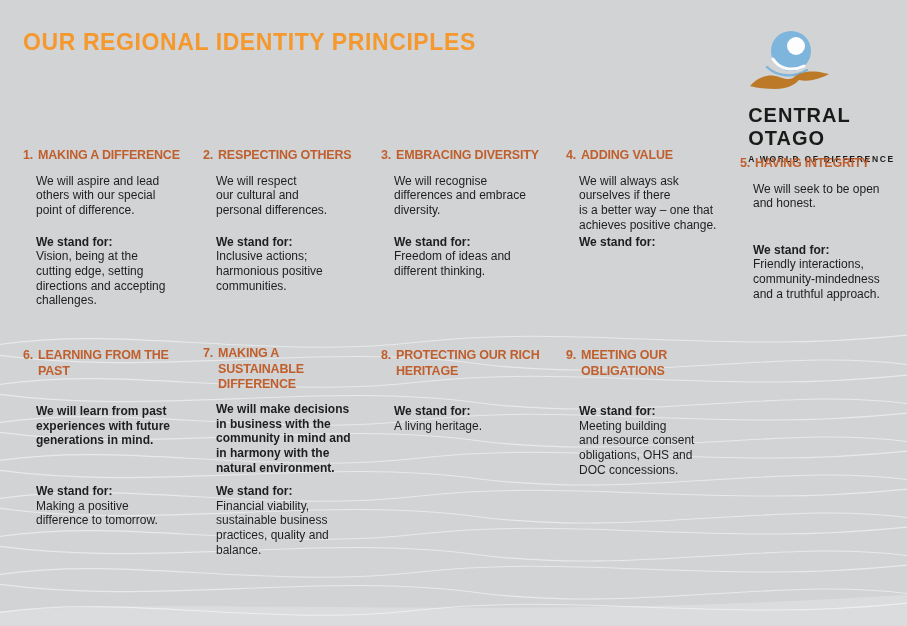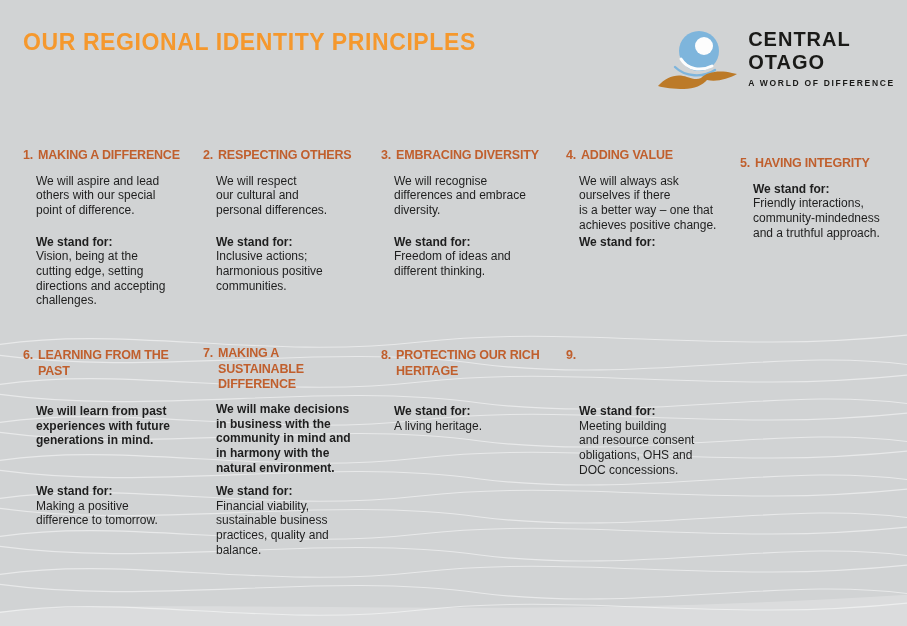--- a/index.html
+++ b/index.html
@@ -13,21 +13,21 @@
   }
   .waves{position:absolute;left:0;top:0;width:907px;height:626px;z-index:0;pointer-events:none;}
   .content{position:relative;z-index:1;width:100%;height:100%;}
 
   .page-title{
     position:absolute;left:23px;top:29px;
     font-size:23px;font-weight:700;letter-spacing:0.6px;
     color:#f5982d;
   }
 
-  .brand{position:absolute;right:12px;top:20px;display:flex;align-items:flex-start;}
+  .brand{position:absolute;right:12px;top:20px;display:flex;align-items:flex-start;flex-direction:column;}
   .brand-mark{width:84px;height:70px;margin-top:6px;margin-right:8px;}
   .brand-text{display:flex;flex-direction:column;margin-top:8px;}
   .brand-name{
     font-size:20px;font-weight:800;line-height:1.15;letter-spacing:1px;
     color:#1a1a18;white-space:pre-line;
   }
   .brand-tagline{
     margin-top:4px;font-size:8.5px;font-weight:700;letter-spacing:1.7px;
     color:#1a1a18;
   }
@@ -167,20 +167,22 @@
 is a better way – one that
 achieves positive change.</p>
       <div class="stand-label">We stand for:</div>
     </div>
 
     <div class="card row1 p5">
       <div class="p-head">
         <span class="p-num">5.</span>
         <span class="p-title">HAVING INTEGRITY</span>
       </div>
+      <p class="p-body">We will seek to be open
+and honest.</p>
       <div class="stand-label">We stand for:</div>
       <p class="stand-text">Friendly interactions,
 community-mindedness
 and a truthful approach.</p>
     </div>
 
     <div class="card row2 p6">
       <div class="p-head">
         <span class="p-num">6.</span>
         <span class="p-title">LEARNING FROM THE
@@ -219,20 +221,22 @@
         <span class="p-title">PROTECTING OUR RICH
 HERITAGE</span>
       </div>
       <div class="stand-label">We stand for:</div>
       <p class="stand-text">A living heritage.</p>
     </div>
 
     <div class="card row2 p9">
       <div class="p-head">
         <span class="p-num">9.</span>
+        <span class="p-title">MEETING OUR
+OBLIGATIONS</span>
       </div>
       <div class="stand-label">We stand for:</div>
       <p class="stand-text">Meeting building
 and resource consent
 obligations, OHS and
 DOC concessions.</p>
     </div>
 
   </div>
 </div>

